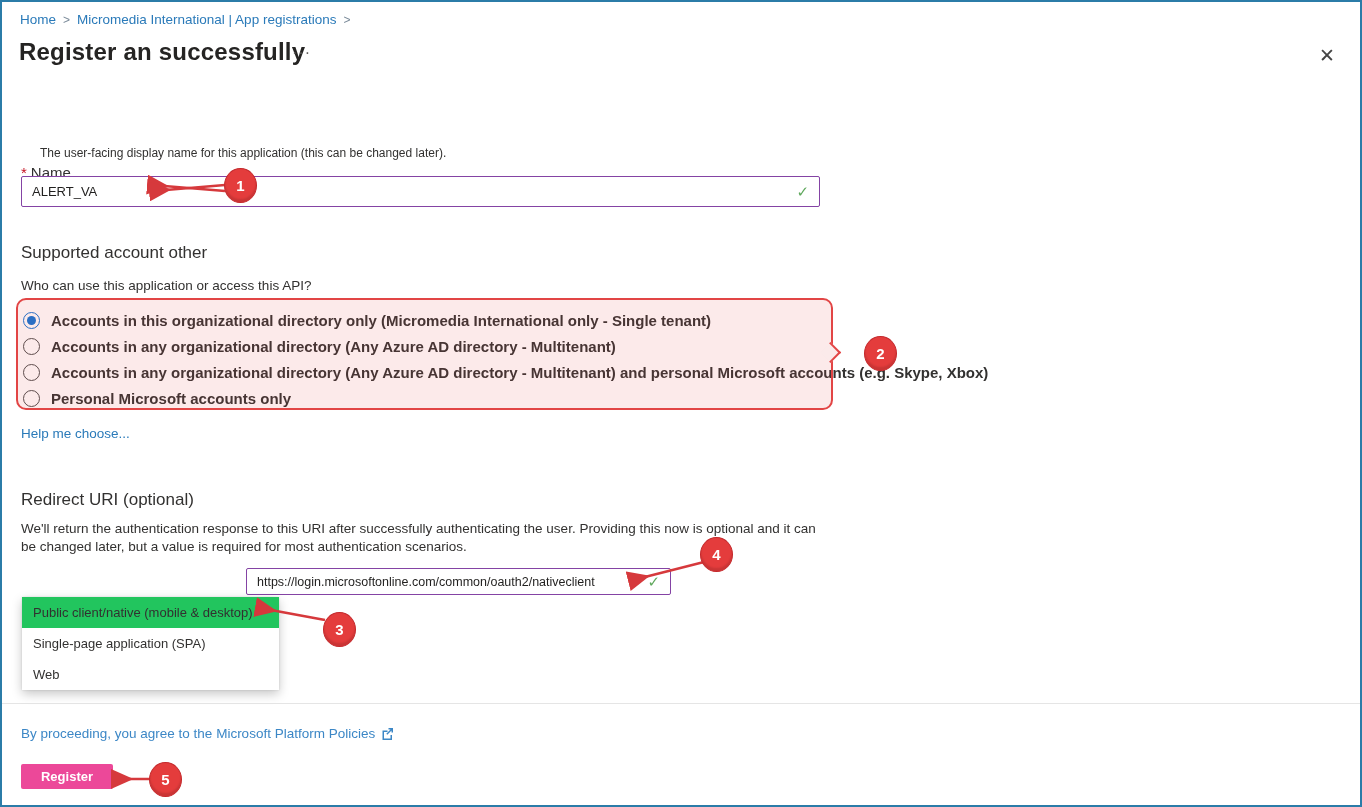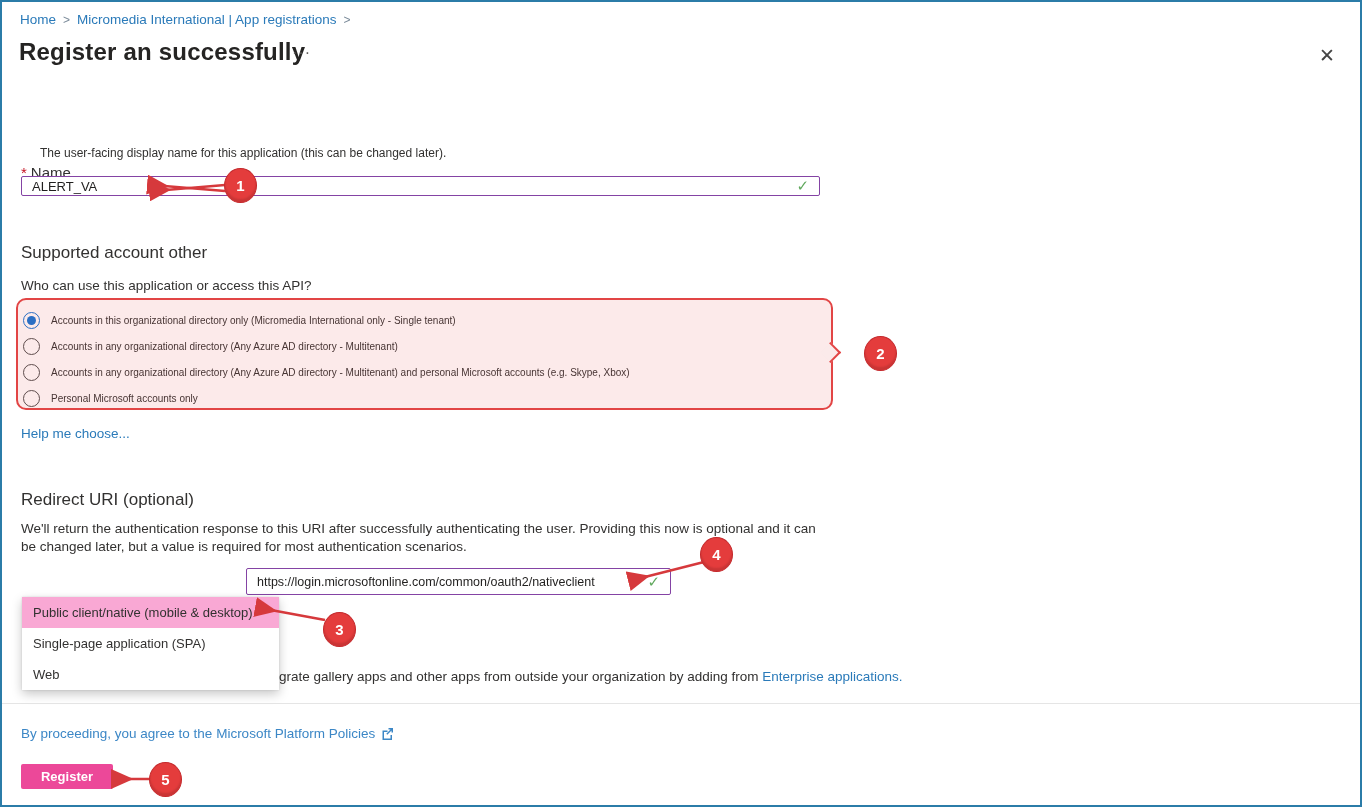--- a/index.html
+++ b/index.html
@@ -16,35 +16,35 @@
   
   .page-title{left:17px; top:36px; font-size:24px; font-weight:700; color:#252423; letter-spacing:.2px;}
   .title-dots{left:290px; top:42px; font-size:16px; color:#605e5c; letter-spacing:1px;}
   .close-btn{left:1310px; top:38px; font-size:19px; color:#444; width:30px; height:30px;
     display:flex; align-items:center; justify-content:center; cursor:pointer;}
   
   .name-label{left:19px; top:114px; font-size:15px; color:#323130;margin-top:48px;}
   .req{color:#c50f1f; margin-right:4px;}
   .name-desc{left:19px; top:144px; font-size:12px;margin-left:19px;}
   .text-input{
-    left:19px; top:174px; width:799px; height:20px; box-sizing:border-box;
+    left:19px; top:174px; width:799px; height:31px; box-sizing:border-box;
     border:1.5px solid #8443a4; border-radius:2px; background:#fff;
     display:flex; align-items:center; padding:0 10px; font-size:13px; color:#201f1e;
   }
   .valid-check{margin-left:auto; color:#5fa85c; font-size:15px;}
   
   .sec-heading{font-size:17px; color:#323130;}
   .h-accounts{left:19px; top:241px;}
   .question{left:19px; top:276px; font-size:13.5px;}
   .radio-row{left:21px; display:flex; align-items:center; height:26px; gap:11px; z-index:1;}
   .radio{width:15px; height:15px; border:1.5px solid #4d4d4d; border-radius:50%; background:#fff;
     display:flex; align-items:center; justify-content:center; flex:0 0 auto; cursor:pointer;}
   .radio.selected{border-color:#1273d4;}
   .radio.selected::after{content:""; width:9px; height:9px; border-radius:50%; background:#1273d4;}
-  .radio-label{font-size:10px; color:#323130;}
+  .radio-label{font-size:15px; color:#323130;font-weight:bold;}
   .hl-box{left:14px; top:296px; width:813px; height:108px; border:2px solid #e24545; border-radius:10px;
     background:rgba(232,85,85,0.12); z-index:3; pointer-events:none;}
   .hl-tip{left:821px; top:343px; width:13px; height:13px; background:#fbeaea;
     border-top:2px solid #e24545; border-right:2px solid #e24545; transform:rotate(45deg);
     z-index:3; pointer-events:none;}
   .help-link{left:19px; top:424px; font-size:13.5px; color:#2a7ab9; cursor:pointer;}
   
   .h-redirect{left:19px; top:488px;}
   .redirect-desc{left:19px; top:518px; width:806px; font-size:13.5px; line-height:17.5px;}
   .platform-select{
@@ -55,21 +55,21 @@
   .chevron{margin-left:auto; font-size:11px; color:#201f1e; transform:scaleX(1.3);}
   .uri-input{
     left:244px; top:566px; width:425px; height:27px; box-sizing:border-box;
     border:1.5px solid #8443a4; border-radius:2px; background:#fff;
     display:flex; align-items:center; padding:0 10px; font-size:12.5px; color:#201f1e;
   }
   
   .dropdown{left:20px; top:595px; width:257px; background:#fff; z-index:4;
     box-shadow:0 4px 10px rgba(0,0,0,.22), 0 0 2px rgba(0,0,0,.12);}
   .dd-item{height:31px; display:flex; align-items:center; padding:0 11px; font-size:13px; color:#323130; cursor:pointer;}
-  .dd-item.active{background:#f9a8d4;}
+  .dd-item.active{background:#22c55e;}
   
   .partial-text{left:277px; top:667px; font-size:13.5px; color:#323130; z-index:1; white-space:nowrap;}
   .link{color:#2a7ab9; cursor:pointer;}
   .divider{left:0; right:0; top:701px; height:1px; background:#e5e5e5;}
   
   .policies{left:19px; top:724px; font-size:13.5px; color:#3c87c6; display:flex; align-items:center; gap:6px; cursor:pointer;}
   .register-btn{left:19px; top:762px; width:92px; height:25px; background:#ec4899; border-radius:2px;
     color:#fff; font-size:13px; font-weight:700; display:flex; align-items:center; justify-content:center; cursor:pointer;}
   
   .badge{position:absolute; width:31px; height:33px; border-radius:50%;
@@ -134,23 +134,20 @@
     <span>https://login.microsoftonline.com/common/oauth2/nativeclient</span>
     <span class="valid-check">✓</span>
   </div>
 
   <div class="abs dropdown">
     <div class="dd-item active">Public client/native (mobile &amp; desktop)</div>
     <div class="dd-item">Single-page application (SPA)</div>
     <div class="dd-item">Web</div>
   </div>
 
-  <div class="abs partial-text">
-    <span>grate gallery apps and other apps from outside your organization by adding from </span><span class="link">Enterprise applications.</span>
-  </div>
 
   <div class="abs divider"></div>
 
   <div class="abs policies">
     <span>By proceeding, you agree to the Microsoft Platform Policies</span>
     <svg width="13" height="13" viewBox="0 0 13 13">
       <path d="M1.5 3.5 h5 v1.5 h-3.5 v6.5 h6.5 v-3.5 h1.5 v5 h-9.5 z" fill="#3c87c6"></path>
       <path d="M7.5 1 h4.5 v4.5 h-1.5 v-2 l-4.2 4.2 -1 -1 4.2 -4.2 h-2 z" fill="#3c87c6"></path>
     </svg>
   </div>

